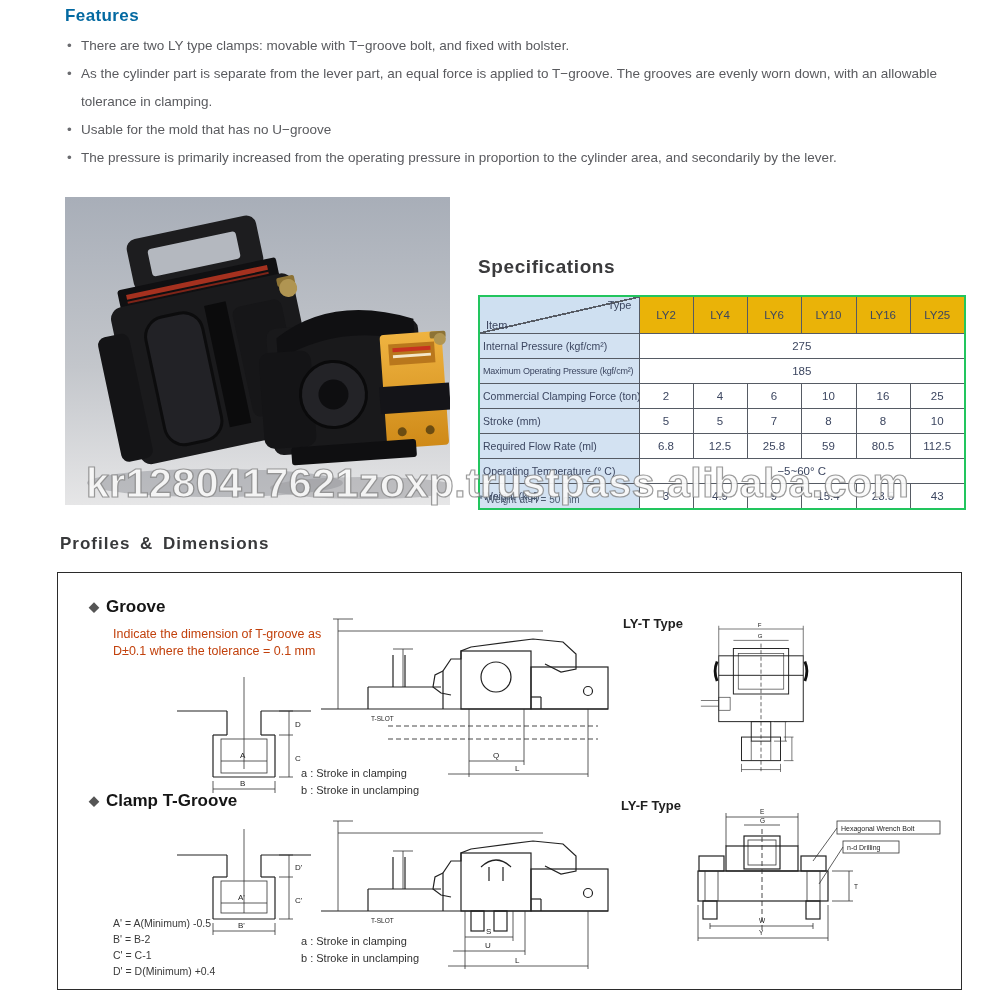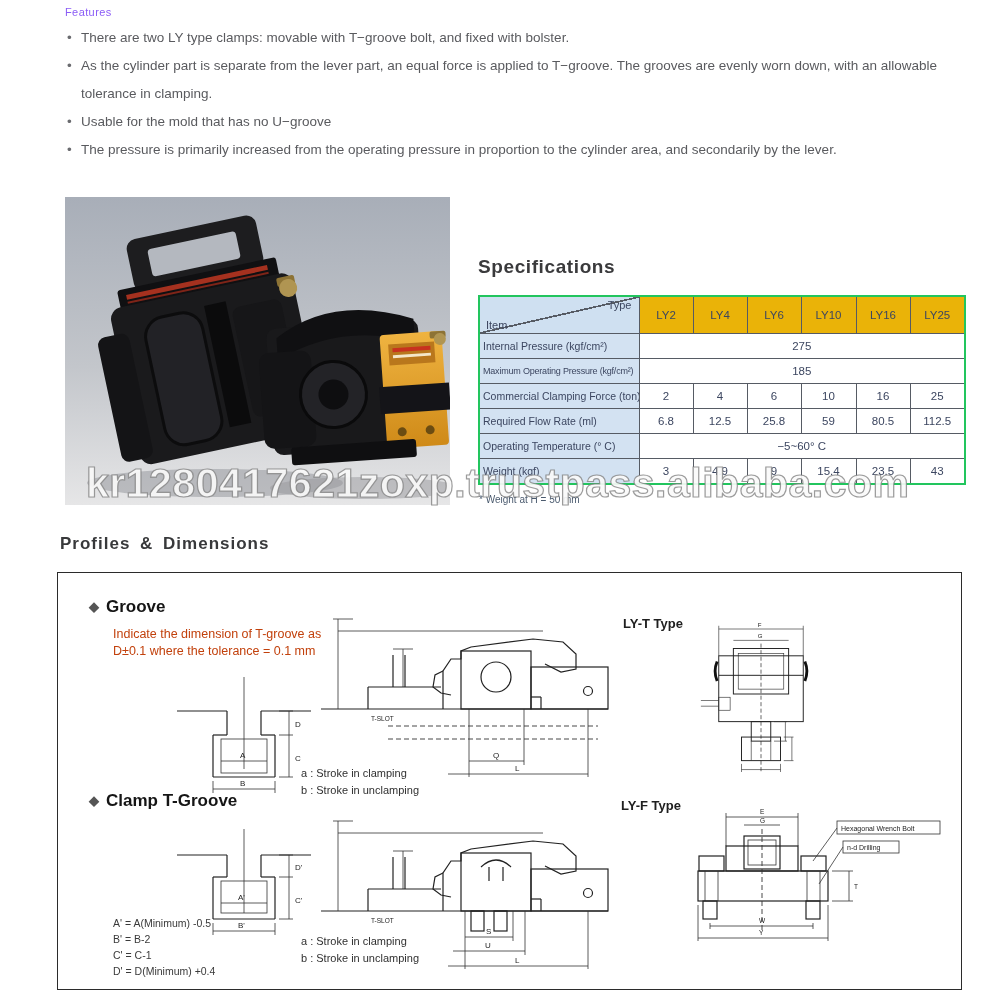--- a/index.html
+++ b/index.html
@@ -2,21 +2,21 @@
 <html><head>
 <meta charset="utf-8">
 <style>
   html,body{margin:0;padding:0;background:#fff;}
   #page{position:relative;width:1000px;height:1000px;background:#fff;overflow:hidden;
         font-family:"Liberation Sans",sans-serif;color:#58595e;}
   .abs{position:absolute;}
 
   
   #features{left:65px;top:6px;width:900px;}
-  #features h1{margin:0 0 6px 0;font-size:11px;font-weight:400;color:#8b5cf6;letter-spacing:.4px;}
+  #features h1{margin:0 0 6px 0;font-size:17px;font-weight:700;color:#0369a1;letter-spacing:.4px;}
   #features ul{margin:0;padding:0;list-style:none;}
   #features li{position:relative;padding-left:16px;font-size:13.5px;line-height:28px;color:#595a5e;}
   #features .dot{position:absolute;left:2px;top:0;color:#6a6b6f;}
 
   
   #photo{left:65px;top:197px;width:385px;height:308px;}
 
   
   #spec-title{left:478px;top:256px;font-size:19px;font-weight:700;color:#3a3a3c;letter-spacing:.6px;}
   #spec-table-wrap{left:478px;top:295px;width:486px;}
@@ -157,20 +157,29 @@
         <tr>
           <td class="item">Commercial Clamping Force (ton)</td>
           <td class="val">2</td>
           <td class="val">4</td>
           <td class="val">6</td>
           <td class="val">10</td>
           <td class="val">16</td>
           <td class="val">25</td>
         </tr>
         <tr>
+          <td class="item">Stroke (mm)</td>
+          <td class="val">5</td>
+          <td class="val">5</td>
+          <td class="val">7</td>
+          <td class="val">8</td>
+          <td class="val">8</td>
+          <td class="val">10</td>
+        </tr>
+        <tr>
           <td class="item">Required Flow Rate (ml)</td>
           <td class="val">6.8</td>
           <td class="val">12.5</td>
           <td class="val">25.8</td>
           <td class="val">59</td>
           <td class="val">80.5</td>
           <td class="val">112.5</td>
         </tr>
         <tr>
           <td class="item">Operating Temperature (° C)</td>

